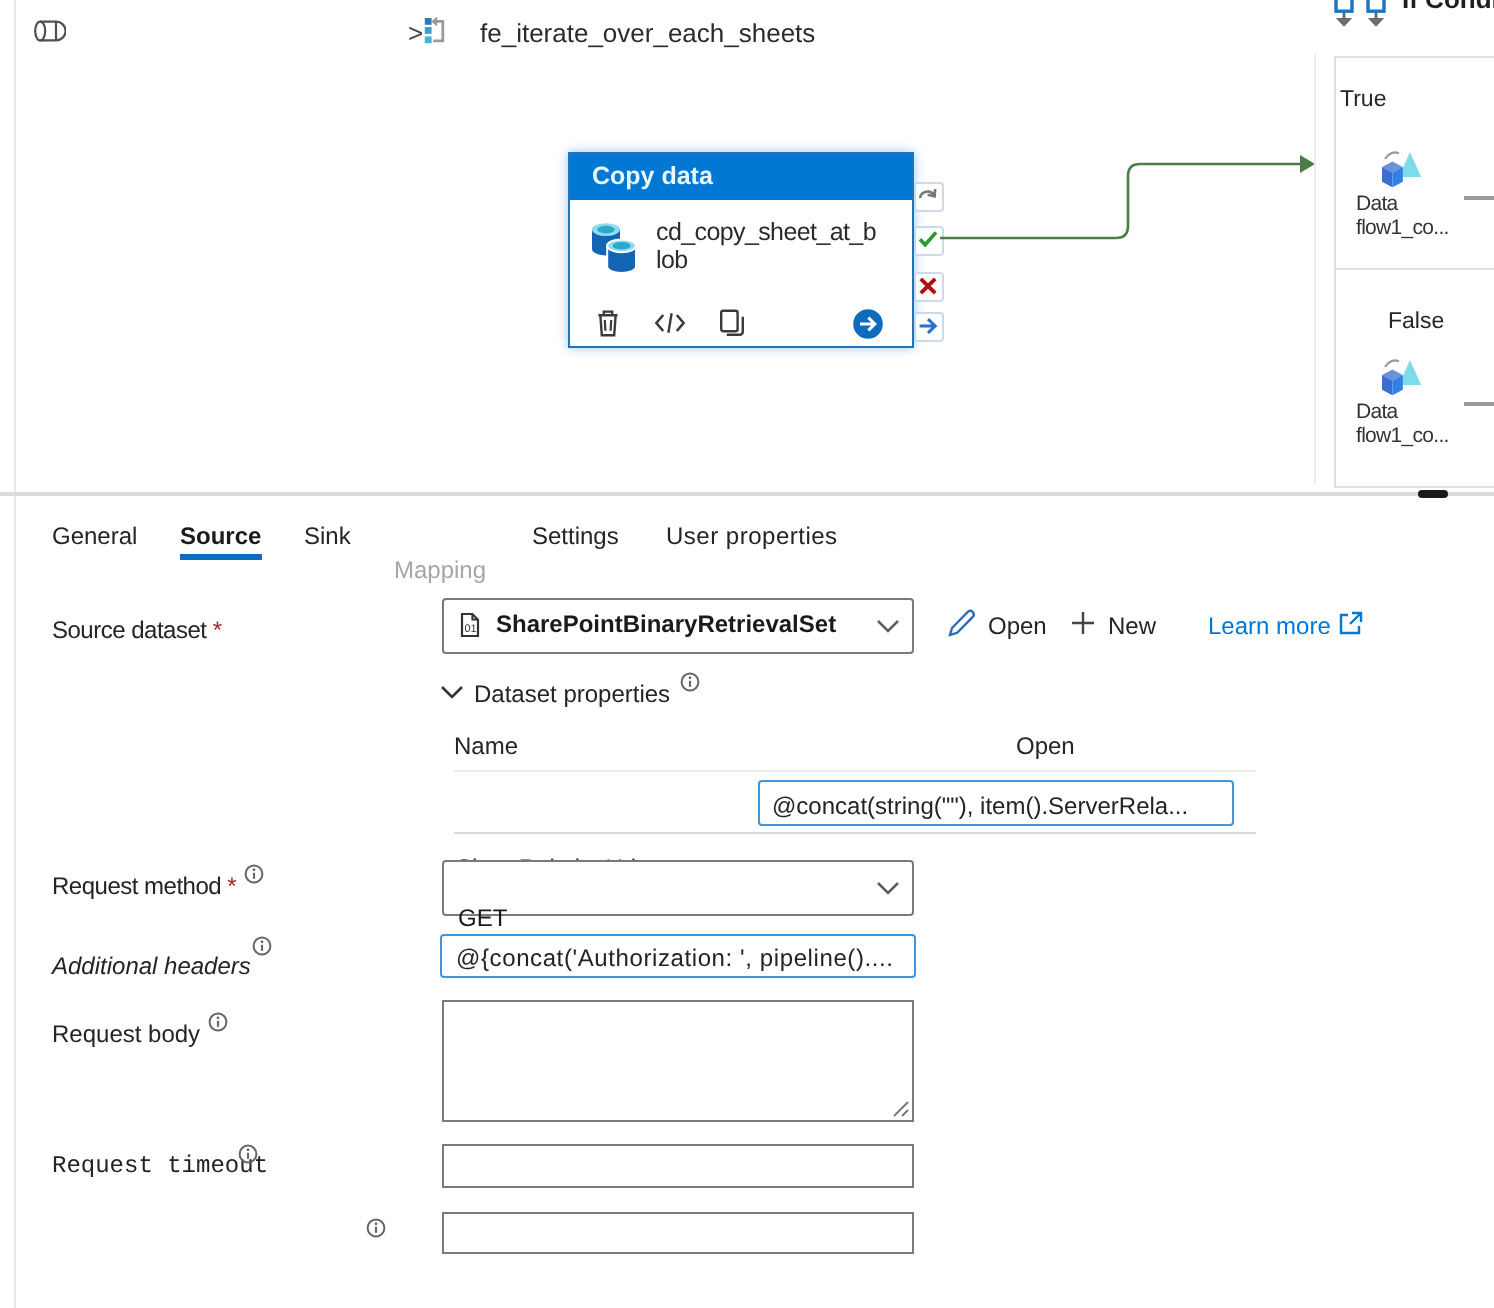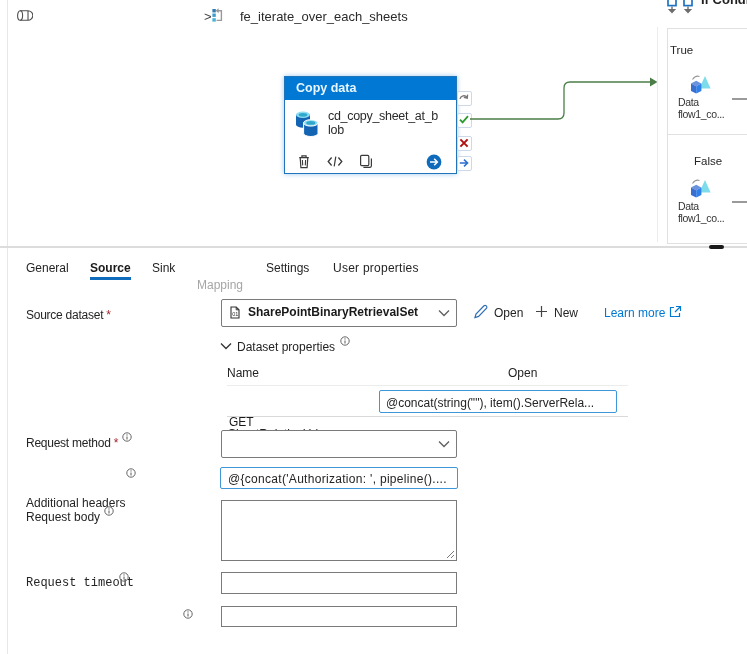--- a/index.html
+++ b/index.html
@@ -179,26 +179,26 @@
   <div class="lbl" style="left:386px;top:396px;">@concat(string(""), item().ServerRela...</div>
   <div class="abs" style="left:227px;top:416px;width:401px;height:1px;background:#d9d9d9;"></div>
 
   <div class="lbl" style="left:26px;top:436px;letter-spacing:-0.25px;">Request method <span style="color:#a4262c;">*</span></div>
   <svg class="abs" style="left:122px;top:432px;" width="10" height="10" viewBox="0 0 10 10">
     <circle cx="5" cy="5" r="4.2" fill="none" stroke="#666" stroke-width="1"></circle>
     <path d="M5 4.4 V7.4" stroke="#666" stroke-width="1.1"></path>
     <circle cx="5" cy="2.9" r="0.7" fill="#666"></circle>
   </svg>
   <div class="abs" style="left:221px;top:430px;width:236px;height:28px;background:#fff;border:1px solid #7a7a7a;border-radius:2px;box-sizing:border-box;"></div>
-  <div class="lbl" style="left:229px;top:415px;color:#1a1a1a;">GET</div>
+  <div class="lbl" style="left:229px;top:452px;color:#1a1a1a;">GET</div>
   <svg class="abs" style="left:438px;top:440px;" width="12" height="8" viewBox="0 0 12 8">
     <path d="M1 1.5 L6 6.5 L11 1.5" fill="none" stroke="#5f5f5f" stroke-width="1.3"></path>
   </svg>
 
-  <div class="lbl" style="left:26px;top:496px;">Additional headers</div>
+  <div class="lbl" style="left:26px;top:476px;font-style:italic;">Additional headers</div>
   <svg class="abs" style="left:126px;top:468px;" width="10" height="10" viewBox="0 0 10 10">
     <circle cx="5" cy="5" r="4.2" fill="none" stroke="#666" stroke-width="1"></circle>
     <path d="M5 4.4 V7.4" stroke="#666" stroke-width="1.1"></path>
     <circle cx="5" cy="2.9" r="0.7" fill="#666"></circle>
   </svg>
   <div class="abs" style="left:219.5px;top:466.5px;width:238px;height:22px;background:#fff;border:1.5px solid #3f97da;border-radius:2px;box-sizing:border-box;"></div>
   <div class="lbl" style="left:228px;top:472px;letter-spacing:0.3px;">@{concat('Authorization: ', pipeline()....</div>
 
   <div class="lbl" style="left:26px;top:510px;">Request body</div>
   <svg class="abs" style="left:104px;top:506px;" width="10" height="10" viewBox="0 0 10 10">

